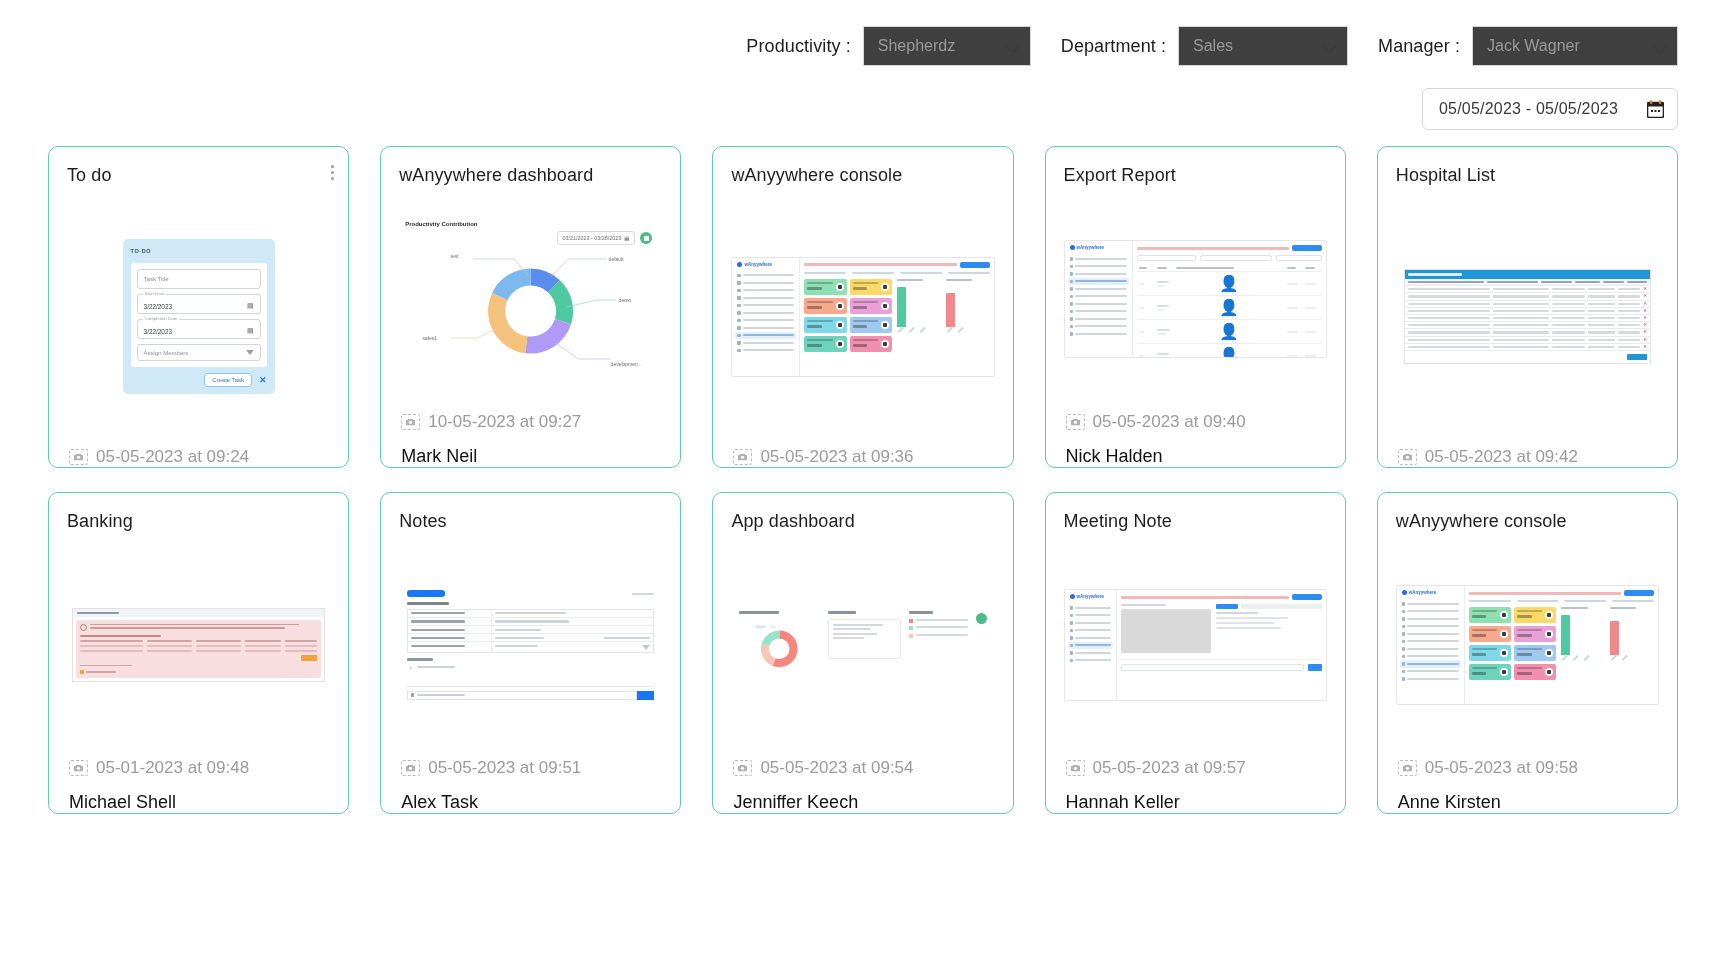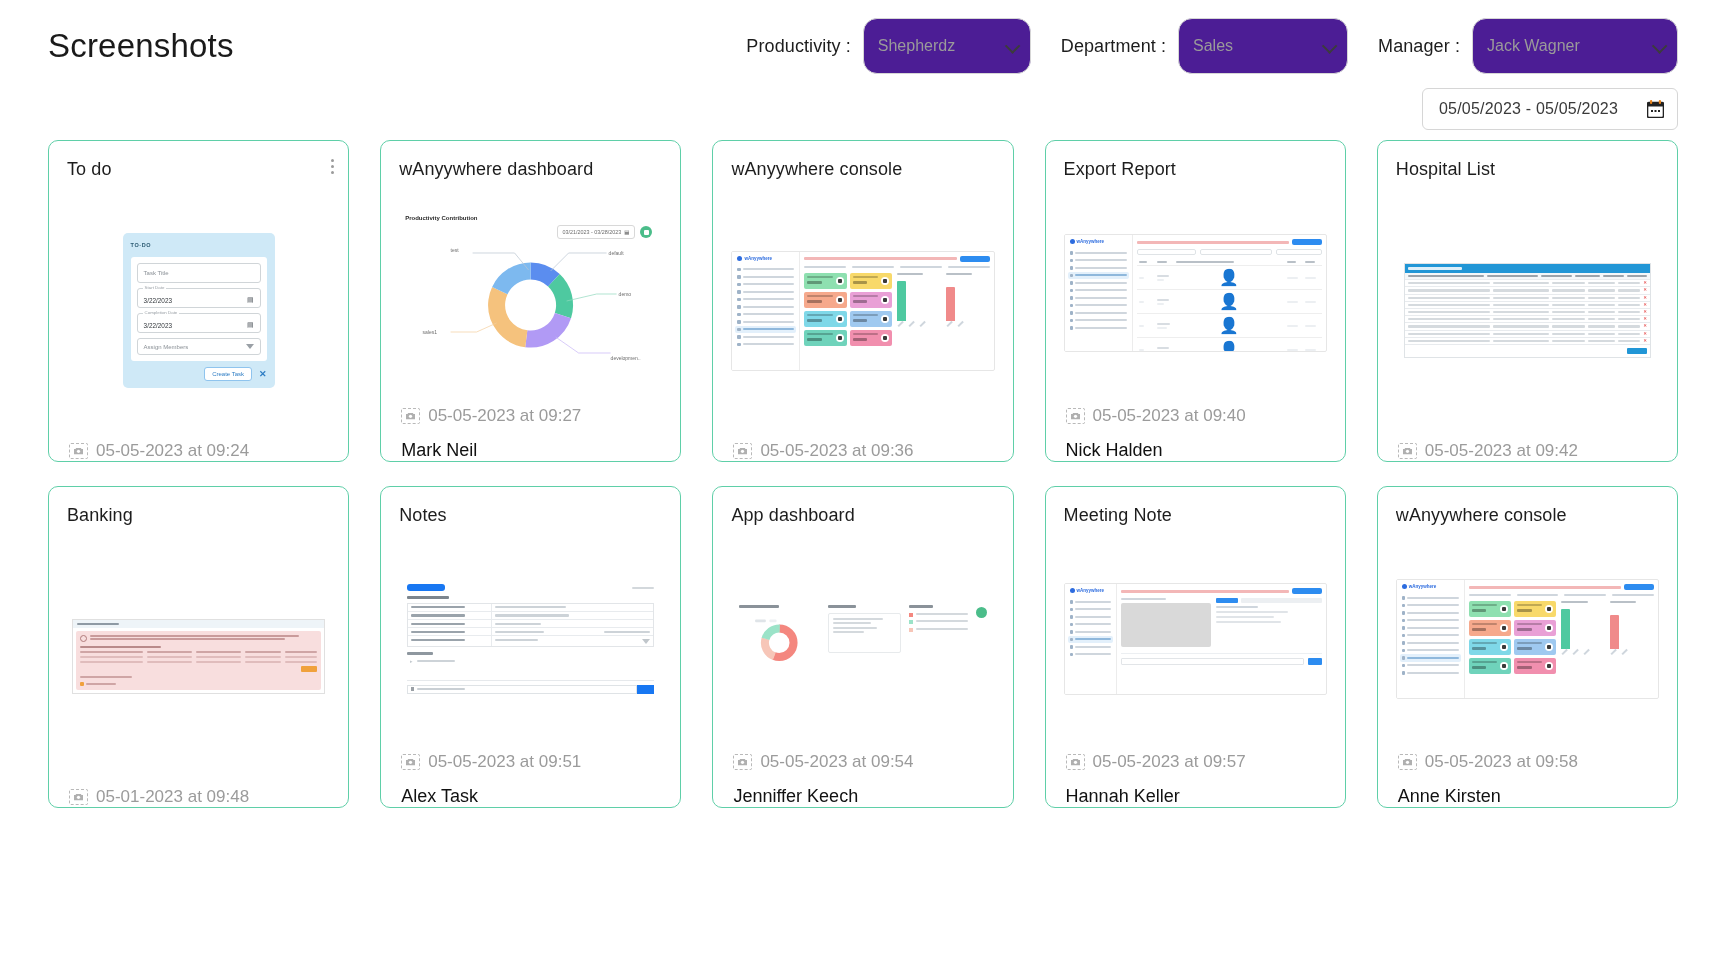--- a/index.html
+++ b/index.html
@@ -21,22 +21,22 @@
     letter-spacing: .2px; white-space: nowrap;
   }
   .filters { margin-left: auto; display: flex; align-items: center; gap: 0; }
   .filter-group { display: flex; align-items: center; }
   .filter-label {
     font-size: 18px; color: #1d1d1d; white-space: nowrap;
     margin-right: 12px; letter-spacing: .1px;
   }
   .filter-group + .filter-group { margin-left: 30px; }
   .select-box {
-    position: relative; height: 56px; border: 1px solid #d6d6d6;
-    border-radius: 14px; background: #4c1d95;
+    position: relative; height: 40px; border: 1px solid #d6d6d6;
+    border-radius: 1px; background: #404040;
     display: flex; align-items: center;
     padding: 0 40px 0 14px; min-width: 168px;
   }
   .select-box .val { font-size: 16px; color: #9a9a9a; white-space: nowrap; }
   .select-box.w-org { width: 168px; }
   .select-box.w-dep { width: 170px; }
   .select-box.w-man { width: 206px; }
   .chev {
     position: absolute; right: 13px; top: 50%;
     width: 11px; height: 11px; margin-top: -5px;
@@ -50,21 +50,21 @@
     width: 256px; height: 42px; border: 1px solid #d6d6d6; border-radius: 6px;
     background: #fff; display: flex; align-items: center;
     padding: 0 12px 0 16px; position: relative;
   }
   .date-box .dval { font-size: 16px; color: #3a3a3a; letter-spacing: .2px; }
   .cal-icon { position: absolute; right: 13px; top: 50%; margin-top: -9px;
     width: 17px; height: 18px; }
 
   
   .grid {
-    margin-top: 10px;
+    margin-top: 16px;
     display: grid; grid-template-columns: repeat(5, 1fr);
     column-gap: 31px; row-gap: 24px;
   }
   .card {
     border: 1.5px solid #5fcfa8; border-radius: 10px; background: #fff;
     height: 322px; position: relative; padding: 18px 18px 0 18px;
     display: flex; flex-direction: column;
   }
   .card-title {
     font-size: 18px; color: #1d1d1d; font-weight: 400;
@@ -229,21 +229,20 @@
 
   
   .meet .canvas { background: #d9d9d9; border-radius: 2px; }
 </style>
 </head>
 <body>
 
 <div class="page">
 
   <div class="topbar">
-    <div class="page-title">Screenshots</div>
 
     <div class="filters">
 
       <div class="filter-group">
         <span class="filter-label">Productivity :</span>
         <div class="select-box w-org">
           <span class="val">Shepherdz</span>
           <span class="chev"></span>
         </div>
       </div>
@@ -366,21 +365,21 @@
           </svg>
         </div>
       </div>
       <div class="card-meta">
         <span class="cam">
           <svg width="11" height="8" viewBox="0 0 11 8">
               <path d="M3.2 1h4.6l.7 1H10v5.2H1V2h1.5z" fill="#b0b0b0"></path>
               <circle cx="5.5" cy="4.3" r="1.6" fill="#fff"></circle>
             </svg>
         </span>
-        <span>05-05-2023 at 09:27</span>
+        <span>10-05-2023 at 09:27</span>
       </div>
       <div class="card-user">Mark Neil</div>
     </div>
 
     <div class="card">
       <div class="card-title">wAnyywhere console</div>
       <div class="thumb-wrap">
         <div class="app m" style="height:120px">
           <div class="side">
             <div class="brand">
@@ -842,20 +841,21 @@
       </div>
       <div class="card-meta">
         <span class="cam">
           <svg width="11" height="8" viewBox="0 0 11 8">
               <path d="M3.2 1h4.6l.7 1H10v5.2H1V2h1.5z" fill="#b0b0b0"></path>
               <circle cx="5.5" cy="4.3" r="1.6" fill="#fff"></circle>
             </svg>
         </span>
         <span>05-01-2023 at 09:48</span>
       </div>
+      <div class="card-user">Michael Shell</div>
     </div>
 
     <div class="card">
       <div class="card-title">Notes</div>
       <div class="thumb-wrap">
         <div class="notes m">
           <div style="display:flex;align-items:center">
             <span class="addbtn"></span>
             <span style="margin-left:auto;height:2px;width:22px;background:#d3d8dc;border-radius:1px"></span>
           </div>

